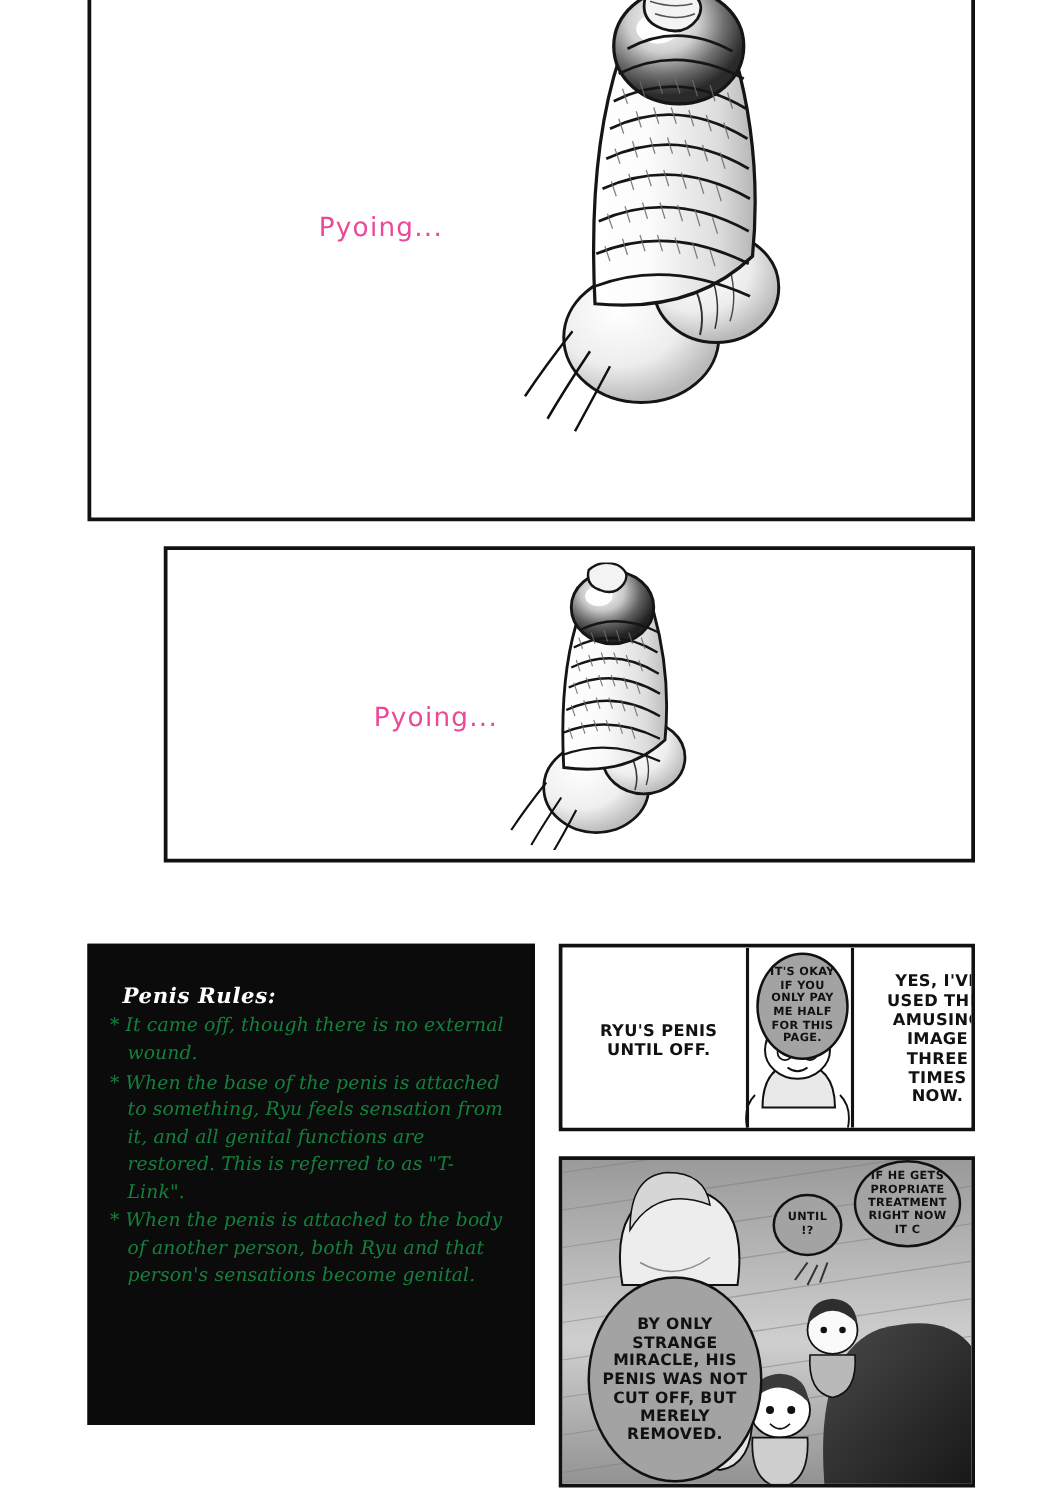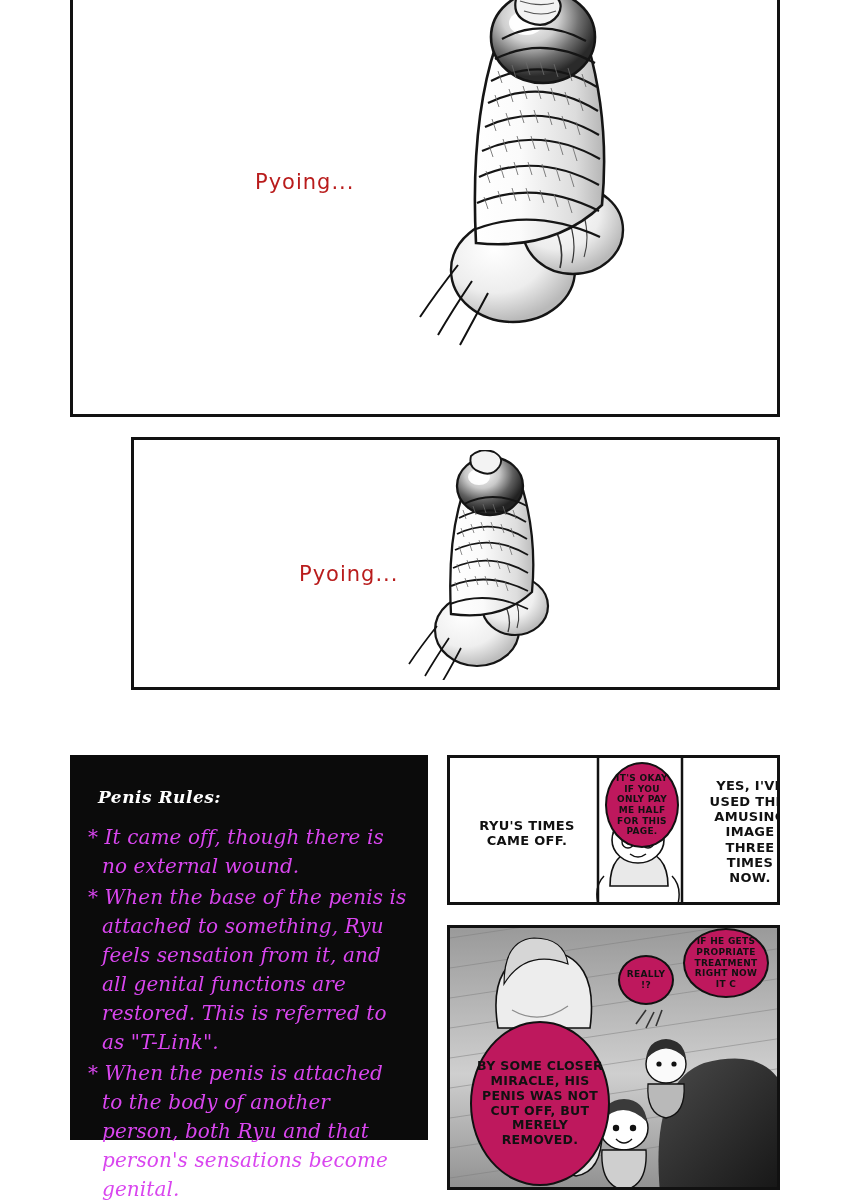--- a/index.html
+++ b/index.html
@@ -31,21 +31,21 @@
   }
 
   
   #panel-1 { left: 70px;  top: -8px;  width: 710px; height: 425px; }
   #panel-2 { left: 131px; top: 437px; width: 649px; height: 253px; }
 
   .sfx {
     position: absolute;
     font-family: "DejaVu Sans", sans-serif;
     font-size: 21px;
-    color: #b91c1c;
+    color: #ec4899;
     letter-spacing: 1px;
     white-space: nowrap;
   }
   #sfx-1 { left: 182px; top: 175px; }
   #sfx-2 { left: 165px; top: 122px; }
 
   
   .art-wrap { position: absolute; }
   #art-1 { left: 325px; top: -10px;  width: 260px; height: 370px; }
   #art-2 { left: 255px; top: 10px;   width: 200px; height: 230px; }
@@ -61,54 +61,54 @@
     border: 2px solid #0b0b0b;
     box-sizing: border-box;
     padding: 30px 18px 18px 16px;
   }
   #rules-title {
     color: #ffffff;
     font-family: "DejaVu Serif", serif;
     font-style: italic;
     font-weight: bold;
     font-size: 17px;
-    margin: 0 0 16px 10px;
+    margin: 0 0 3px 10px;
     letter-spacing: 0.5px;
   }
   .rules-list {
     list-style: none;
     margin: 0;
     padding: 0;
   }
   .rules-list li {
-    color: #d946ef;
+    color: #15803d;
     font-family: "DejaVu Serif", serif;
     font-style: italic;
-    font-size: 20px;
+    font-size: 15px;
     line-height: 1.45;
     margin-bottom: 2px;
     padding-left: 14px;
     text-indent: -14px;
     letter-spacing: 0.1px;
   }
   .rules-list li::before {
     content: "* ";
   }
 
   
   #panel-3 { left: 447px; top: 755px; width: 333px; height: 150px; }
   #panel-4 { left: 447px; top: 925px; width: 333px; height: 265px; }
 
   
   .scene { position: absolute; inset: 0; }
 
   
   .bubble {
     position: absolute;
-    background: #be185d;
+    background: #a3a3a3;
     border: 2px solid #111111;
     border-radius: 50% / 50%;
     box-sizing: border-box;
     display: flex;
     align-items: center;
     justify-content: center;
     text-align: center;
     color: #111111;
     font-family: "DejaVu Sans", sans-serif;
     font-weight: bold;
@@ -314,21 +314,21 @@
         <circle cx="48" cy="26" r="6" fill="#ffffff" stroke="#111" stroke-width="1.4"></circle>
         <circle cx="28" cy="26" r="2.4" fill="#111"></circle>
         <circle cx="48" cy="26" r="2.4" fill="#111"></circle>
         <path d="M30 38 q8 6 16 0" fill="none" stroke="#111" stroke-width="1.5"></path>
         <path d="M4 60 q-10 10 -6 28" fill="none" stroke="#111" stroke-width="1.5"></path>
         <path d="M72 60 q10 10 6 28" fill="none" stroke="#111" stroke-width="1.5"></path>
       </g>
     </svg>
 
     <div class="bubble" id="b-ryus">
-      <span class="bubble-inner">RYU'S TIMES CAME OFF.</span>
+      <span class="bubble-inner">RYU'S PENIS UNTIL OFF.</span>
     </div>
     <div class="bubble" id="b-okay">
       <span class="bubble-inner">IT'S OKAY IF YOU ONLY PAY ME HALF FOR THIS PAGE.</span>
     </div>
     <div class="bubble" id="b-yes">
       <span class="bubble-inner">YES, I'VE USED THIS AMUSING IMAGE THREE TIMES NOW.</span>
     </div>
   </div>
 
   <div class="panel" id="panel-4">
@@ -381,23 +381,23 @@
         <circle cx="28" cy="20" r="2.6" fill="#111"></circle>
         <path d="M2 40 q-2 30 18 34 q20 -4 18 -34z" fill="#b9b9b9" stroke="#111" stroke-width="1.3"></path>
       </g>
 
       <g stroke="#111" stroke-width="1.6" fill="none" opacity="0.8">
         <path d="M186 96 l10 -14 M196 100 l8 -16 M206 98 l6 -16"></path>
       </g>
     </svg>
 
     <div class="bubble" id="b-really">
-      <span class="bubble-inner">REALLY !?</span>
+      <span class="bubble-inner">UNTIL !?</span>
     </div>
     <div class="bubble" id="b-ifhe">
       <span class="bubble-inner">IF HE GETS PROPRIATE TREATMENT RIGHT NOW IT C</span>
     </div>
     <div class="bubble" id="b-bysome">
-      <span class="bubble-inner">BY SOME CLOSER MIRACLE, HIS PENIS WAS NOT CUT OFF, BUT MERELY REMOVED.</span>
+      <span class="bubble-inner">BY ONLY STRANGE MIRACLE, HIS PENIS WAS NOT CUT OFF, BUT MERELY REMOVED.</span>
     </div>
   </div>
 
 </div>
 
 </body></html>

